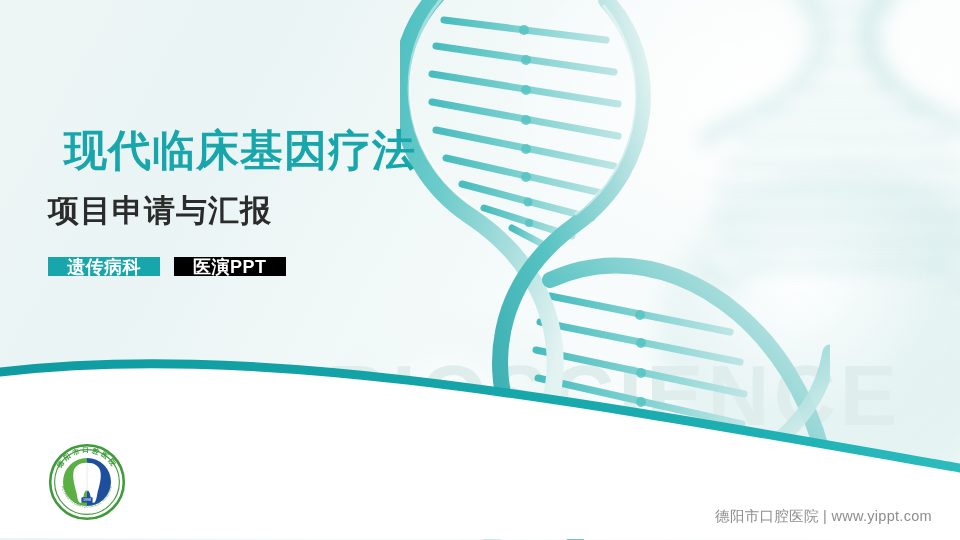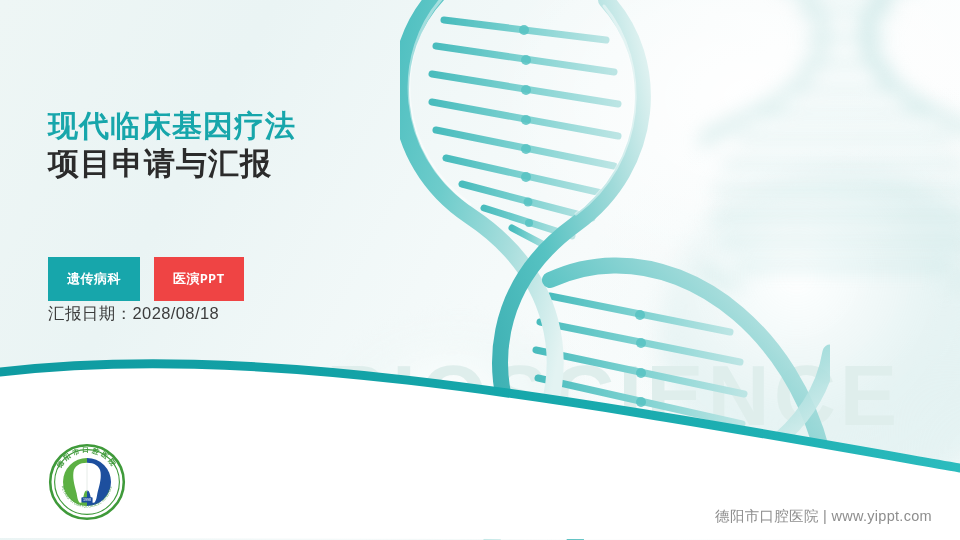--- a/index.html
+++ b/index.html
@@ -96,26 +96,26 @@
   }
 
   
   .title-block {
     position: absolute;
     left: 48px;
     top: 108px;
     width: 480px;
   }
   .title-line1 {
-    font-size: 30px;
+    font-size: 43px;
     line-height: 1.22;
     font-weight: 700;
     color: #17a6ab;
     letter-spacing: 1px;
-    margin: 0;
+    margin: 16px;
     white-space: nowrap;
   }
   .title-line2 {
     font-size: 31px;
     line-height: 1.22;
     font-weight: 700;
     color: #2b2b2b;
     letter-spacing: 1px;
     margin: 0;
     white-space: nowrap;
@@ -125,30 +125,30 @@
     position: absolute;
     left: 48px;
     top: 257px;
     display: flex;
     gap: 14px;
   }
   .badge {
     display: inline-flex;
     align-items: center;
     justify-content: center;
-    height: 44px;
+    height: 19px;
     padding: 0 19px;
-    font-size: 13px;
+    font-size: 18px;
     font-weight: 700;
     color: #ffffff;
     letter-spacing: 0.5px;
     white-space: nowrap;
   }
   .badge-primary { background: #17a6ab; }
-  .badge-dark    { background: #ef4444; font-family: Liberation Mono, monospace; }
+  .badge-dark    { background: #000000; }
 
   .date-line {
     position: absolute;
     left: 48px;
     top: 303px;
     font-size: 16.5px;
     color: #3c3c3c;
     letter-spacing: 0.4px;
     white-space: nowrap;
   }
@@ -306,21 +306,20 @@
   <div class="title-block">
     <div class="title-line1">现代临床基因疗法</div>
     <div class="title-line2">项目申请与汇报</div>
   </div>
 
   <div class="badges">
     <span class="badge badge-primary">遗传病科</span>
     <span class="badge badge-dark">医演PPT</span>
   </div>
 
-  <div class="date-line">汇报日期：2028/08/18</div>
 
   <svg class="logo" viewBox="0 0 100 100">
     <defs>
       <path id="arcTop" d="M50,50 m-37,0 a37,37 0 1,1 74,0" fill="none"></path>
       <path id="arcBottom" d="M50,50 m-32,0 a32,32 0 1,0 64,0" fill="none"></path>
       <clipPath id="leftHalf">
           <rect x="0" y="0" width="50" height="100"></rect>
         </clipPath>
       <clipPath id="rightHalf">
           <rect x="50" y="0" width="50" height="100"></rect>

